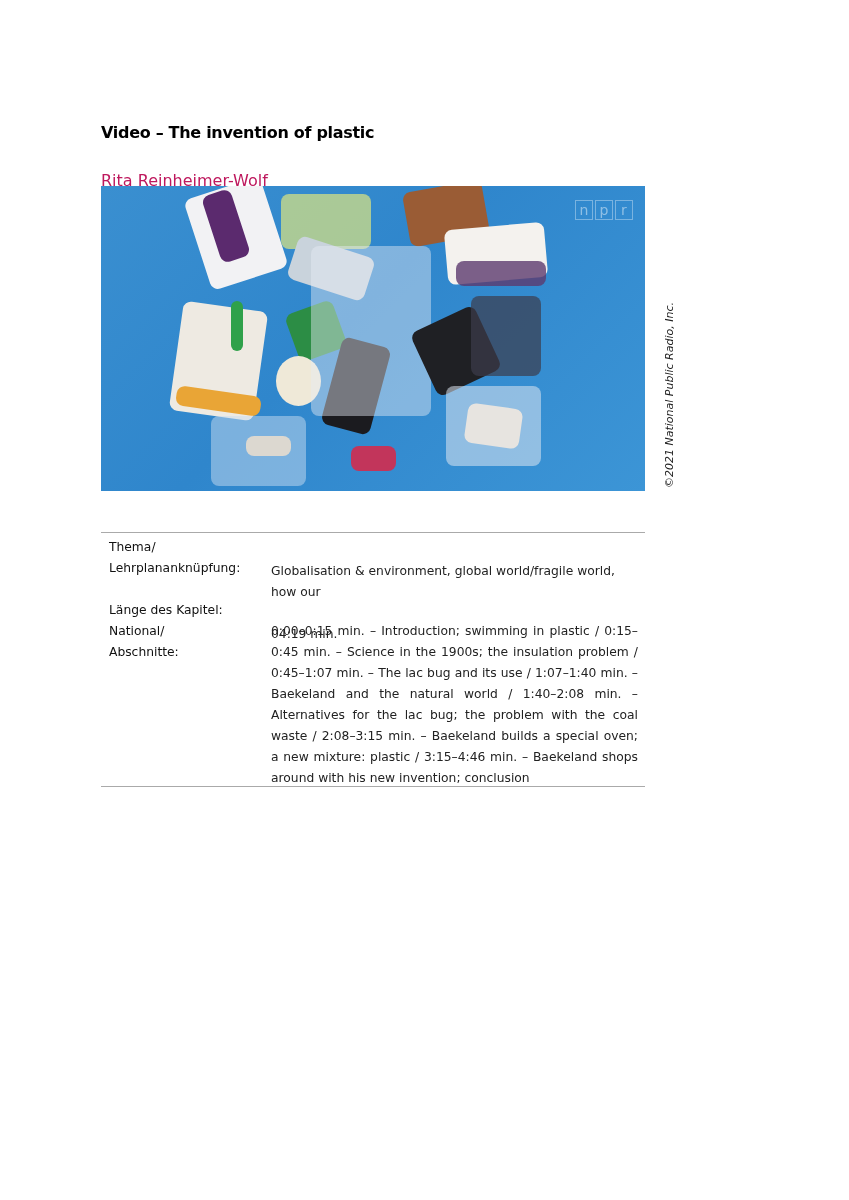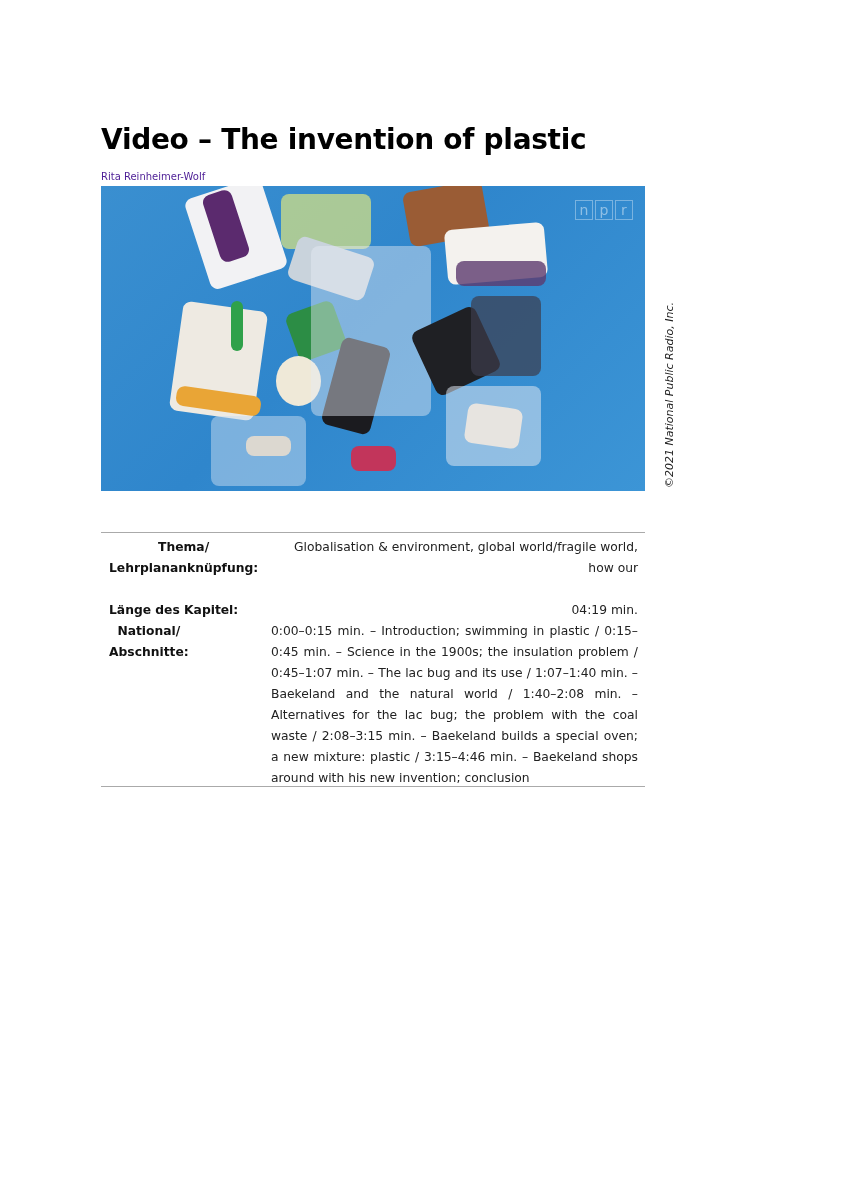--- a/index.html
+++ b/index.html
@@ -1,28 +1,28 @@
 <!DOCTYPE html>
 <html><head>
 <meta charset="utf-8">
 <style>
   html, body { margin:0; padding:0; }
   body { width:849px; height:1200px; background:#ffffff; position:relative; font-family:"DejaVu Sans", sans-serif; color:#111; overflow:hidden; }
-  .title { position:absolute; left:101px; top:123px; font-size:28px; font-weight:bold; letter-spacing:-0.3px; margin:0; color:#000; }
-  .author { position:absolute; left:101px; top:171px; font-size:10px; color:#4c1d95; }
+  .title { position:absolute; left:101px; top:123px; font-size:16px; font-weight:bold; letter-spacing:-0.3px; margin:0; color:#000; }
+  .author { position:absolute; left:101px; top:171px; font-size:16px; color:#be185d; }
   .photo { position:absolute; left:101px; top:186px; width:544px; height:305px; background:linear-gradient(135deg,#3a8fd0 0%,#2f86cc 45%,#3c95d6 100%); overflow:hidden; }
   .blob { position:absolute; border-radius:8px; }
   .npr { position:absolute; right:12px; top:14px; display:flex; gap:2px; }
   .npr span { width:16px; height:18px; border:1px solid rgba(255,255,255,0.35); color:rgba(255,255,255,0.45); font-size:14px; display:flex; align-items:center; justify-content:center; font-family:"DejaVu Sans", sans-serif; }
   .credit { position:absolute; left:669px; top:395px; transform:translate(-50%,-50%) rotate(-90deg); white-space:nowrap; font-size:11px; font-style:italic; color:#222; }
   .table { position:absolute; left:101px; top:532px; width:544px; border-top:1px solid #aaa; border-bottom:1px solid #aaa; height:253px; }
   .row { position:absolute; left:0; width:100%; font-size:12.3px; line-height:21px; }
-  .label { position:absolute; left:8px; font-weight:bold; color:#111;text-align:center; }
+  .label { position:absolute; left:8px; font-weight:normal; color:#111; }
   .value { position:absolute; left:170px; width:367px; color:#222; text-align:justify; }
-  .value.nojust { text-align:right; }
+  .value.nojust { text-align:left;margin-top:24px; }
 </style>
 </head>
 <body>
 
 <h1 class="title">Video – The invention of plastic</h1>
 <div class="author">Rita Reinheimer-Wolf</div>
 
 <div class="photo">
   <div class="blob" style="left:95px;top:0;width:80px;height:95px;background:#f2f2f4;transform:rotate(-18deg);"></div>
   <div class="blob" style="left:110px;top:5px;width:30px;height:70px;background:#5b2a6e;transform:rotate(-18deg);"></div>

